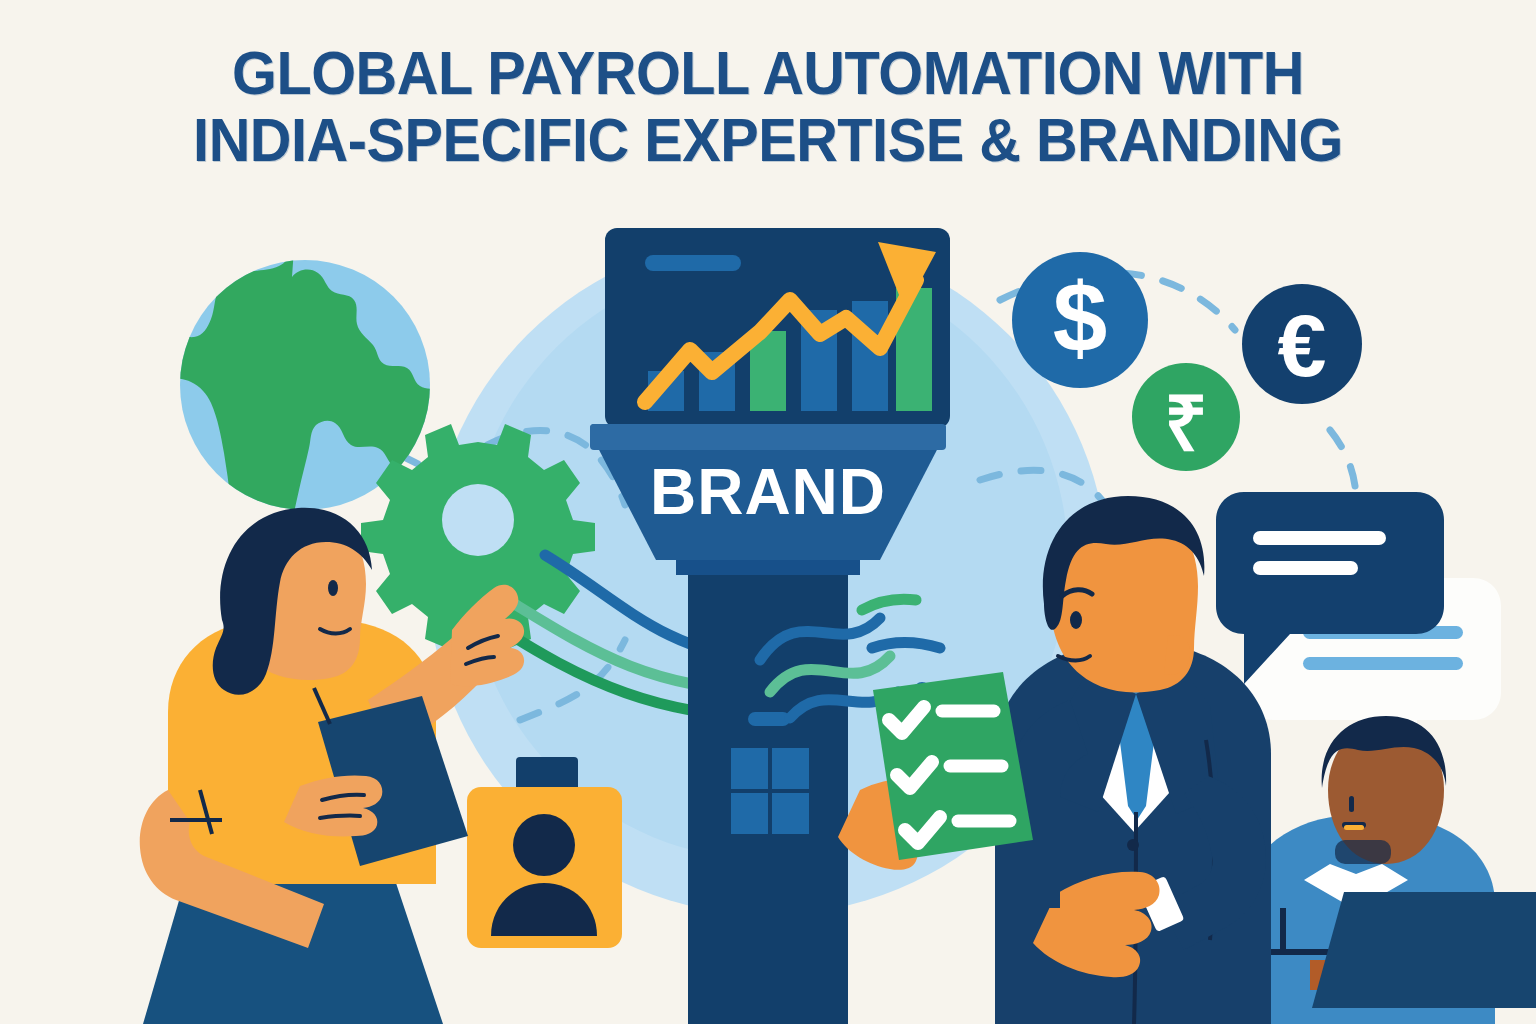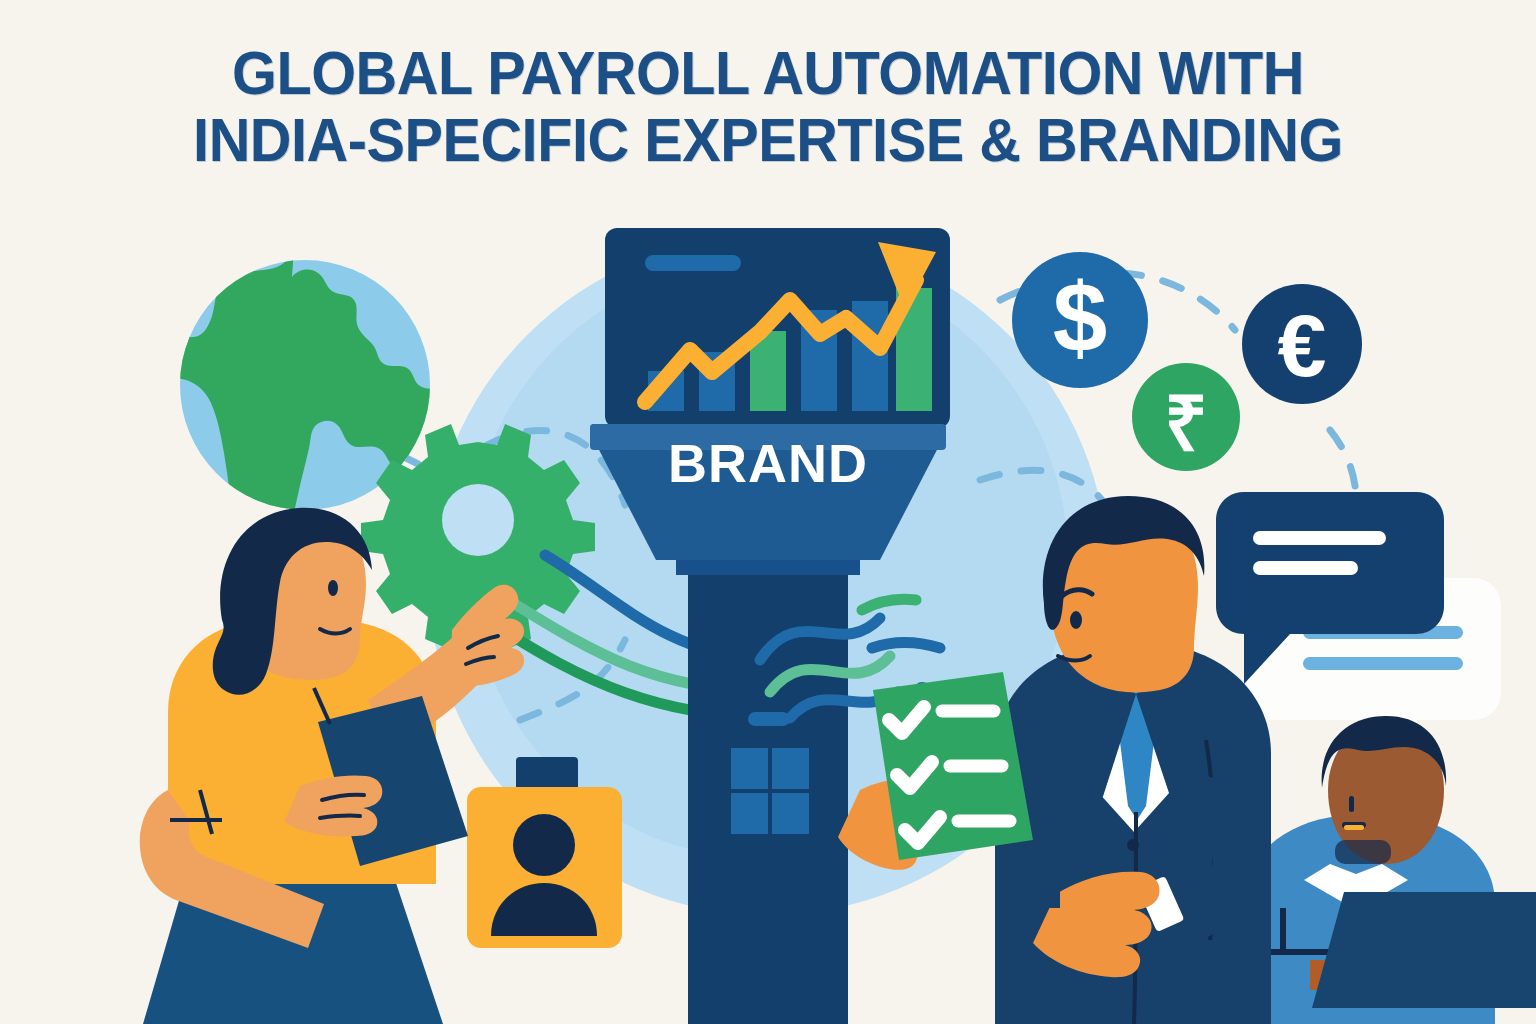--- a/index.html
+++ b/index.html
@@ -22,25 +22,25 @@
     font-size:62px;
     line-height:1.08;
     letter-spacing:-0.5px;
     transform:scaleX(0.93);
     transform-origin:center;
     white-space:nowrap;
     text-shadow:1px 1px 0 rgba(29,79,135,.25);
   }
   .brand-label{
     position:absolute;
-    left:598px;top:432px;width:340px;
+    left:598px;top:455px;width:340px;
     text-align:center;
     color:#ffffff;
     font-weight:bold;
-    font-size:54px;
+    font-size:64px;
     letter-spacing:1px;
     pointer-events:none;
   }
 </style>
 </head>
 <body>
 
 <div id="stage">
 
   <svg id="art" viewBox="0 0 1536 1024" xmlns="http://www.w3.org/2000/svg">

